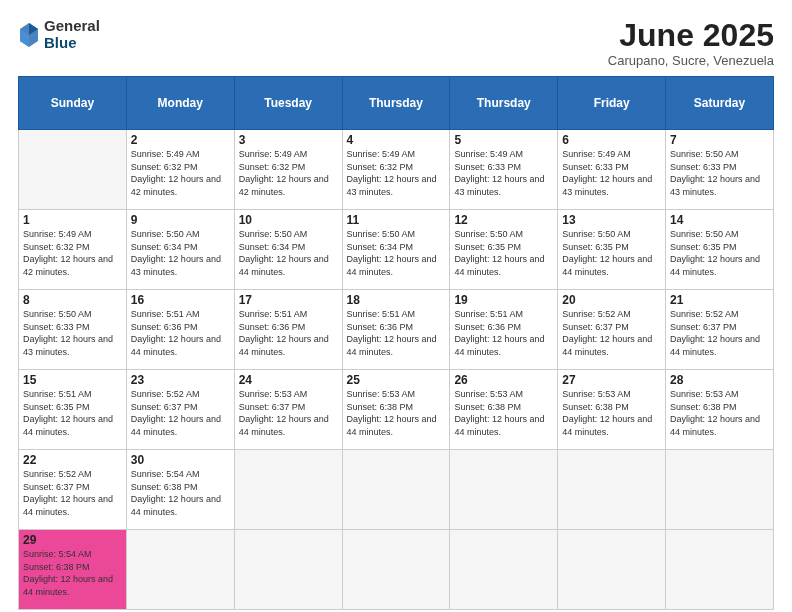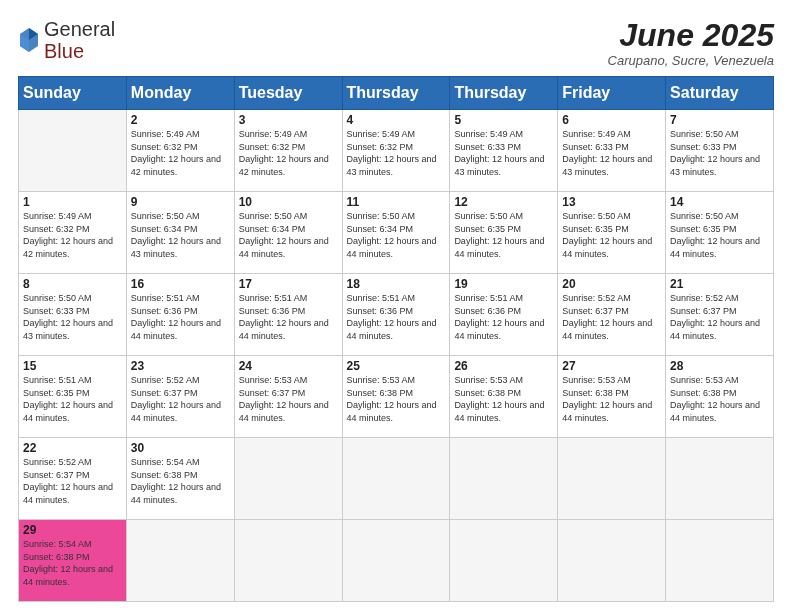--- a/index.html
+++ b/index.html
@@ -23,34 +23,33 @@
       align-items: flex-start;
       margin-bottom: 8px;
     }
     .logo {
       display: flex;
       align-items: center;
     }
     .logo-text {
       display: flex;
       flex-direction: column;
-      font-size: 20px;
-      font-weight: normal;
+      font-size: 15px;
+      font-weight: bold;
       line-height: 1.1;
     }
     .logo-general { color: #333; }
-    .logo-blue { color: #7f1d1d; }
+    .logo-blue { color: #0c4a6e; }
     .logo-icon {
       width: 22px;
       height: 28px;
       margin-right: 4px;
     }
     .title-block {
       text-align: right;
-      font-style: italic;
     }
     .cal-title {
       font-size: 32px;
       font-weight: bold;
       color: #222;
       line-height: 1.1;
     }
     .cal-subtitle {
       font-size: 13px;
       color: #555;
@@ -58,25 +57,25 @@
     .calendar {
       flex: 1;
       border: 1px solid #ccc;
       border-collapse: collapse;
       width: 100%;
       table-layout: fixed;
     }
     .calendar thead tr th {
       background: #2a6db5;
       color: #fff;
-      font-size: 16px;
-      font-weight: bold;
-      padding: 7px 4px;
+      font-size: 12px;
+      font-weight: bold;
+      padding: 19px 4px;
       border: 1px solid #1a5a9a;
-      text-align: left;
+      text-align: center;
     }
     .calendar tbody tr td {
       border: 1px solid #ccc;
       vertical-align: top;
       padding: 3px 4px;
       font-size: 9.5px;
       color: #333;
       background: #fff;
       height: 80px;
     }

